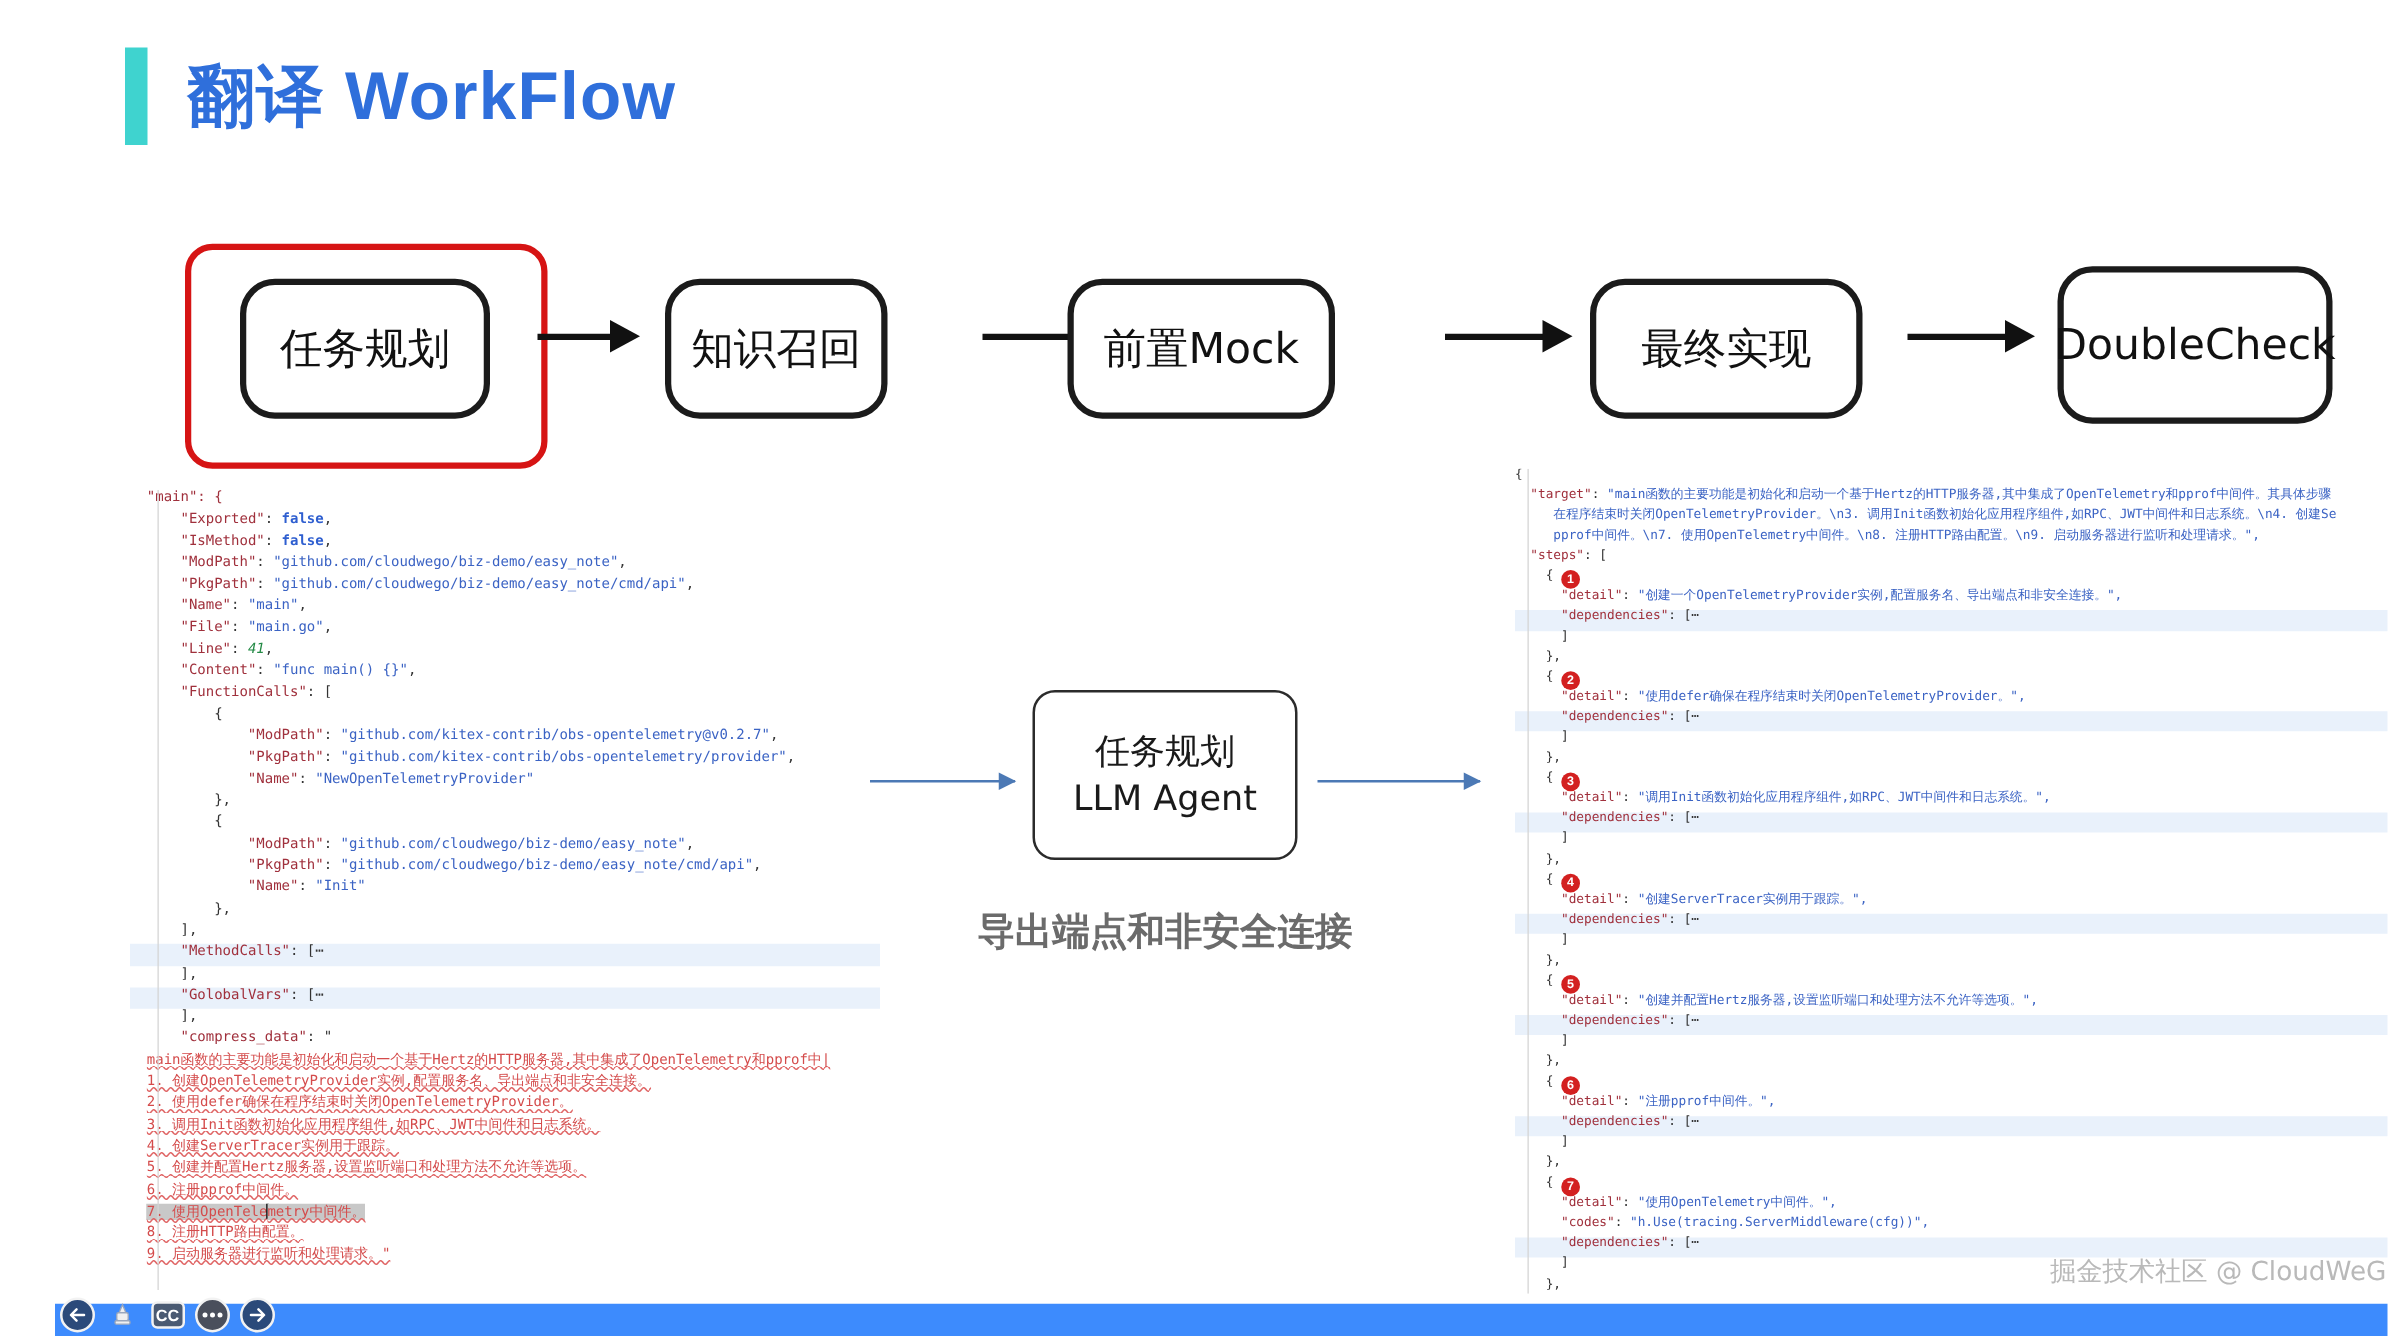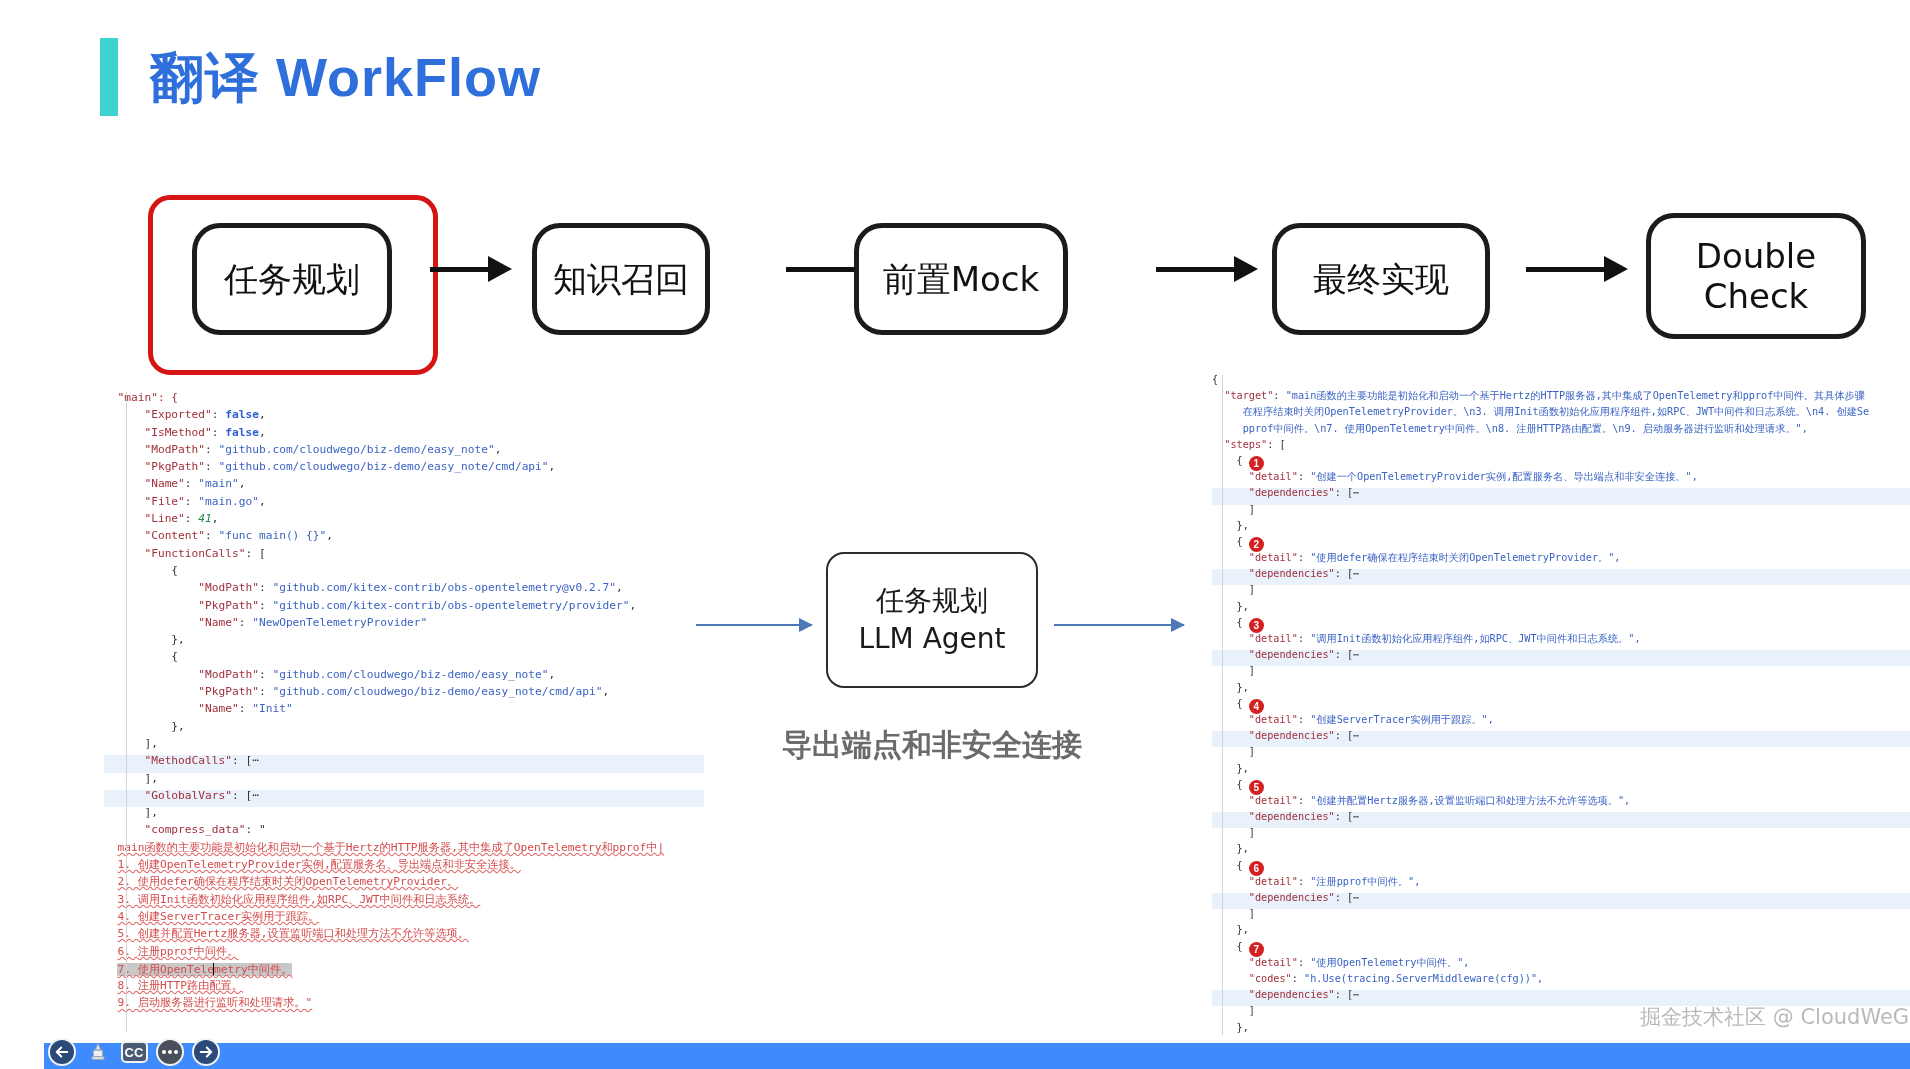--- a/index.html
+++ b/index.html
@@ -177,21 +177,21 @@
 
     <div class="wf-box" style="left:1228px; top:28px; width:218px; height:112px;">
       <span>最终实现</span>
     </div>
 
     <div class="wf-arrow" style="left:1482px; width:104px;">
       <div class="shaft" style="width:80px;"></div>
       <div class="head" style="left:78px;"></div>
     </div>
 
-    <div class="wf-box" style="left:1602px; top:18px; width:220px; height:126px; flex-direction:column;">
+    <div class="wf-box" style="left:1602px; top:18px; width:220px; height:126px; flex-direction:row;">
       <span>Double</span>
       <span>Check</span>
     </div>
   </div>
 
   <div class="code-panel" id="left-panel">
     <div class="gutter-line" style="left:22px;"></div>
     <div id="left-lines">
         <div class="code-line">  <span class="k">"main": {</span></div>
         <div class="code-line">      <span class="k">"Exported"</span><span class="p">: </span><span class="b">false</span><span class="p">,</span></div>

